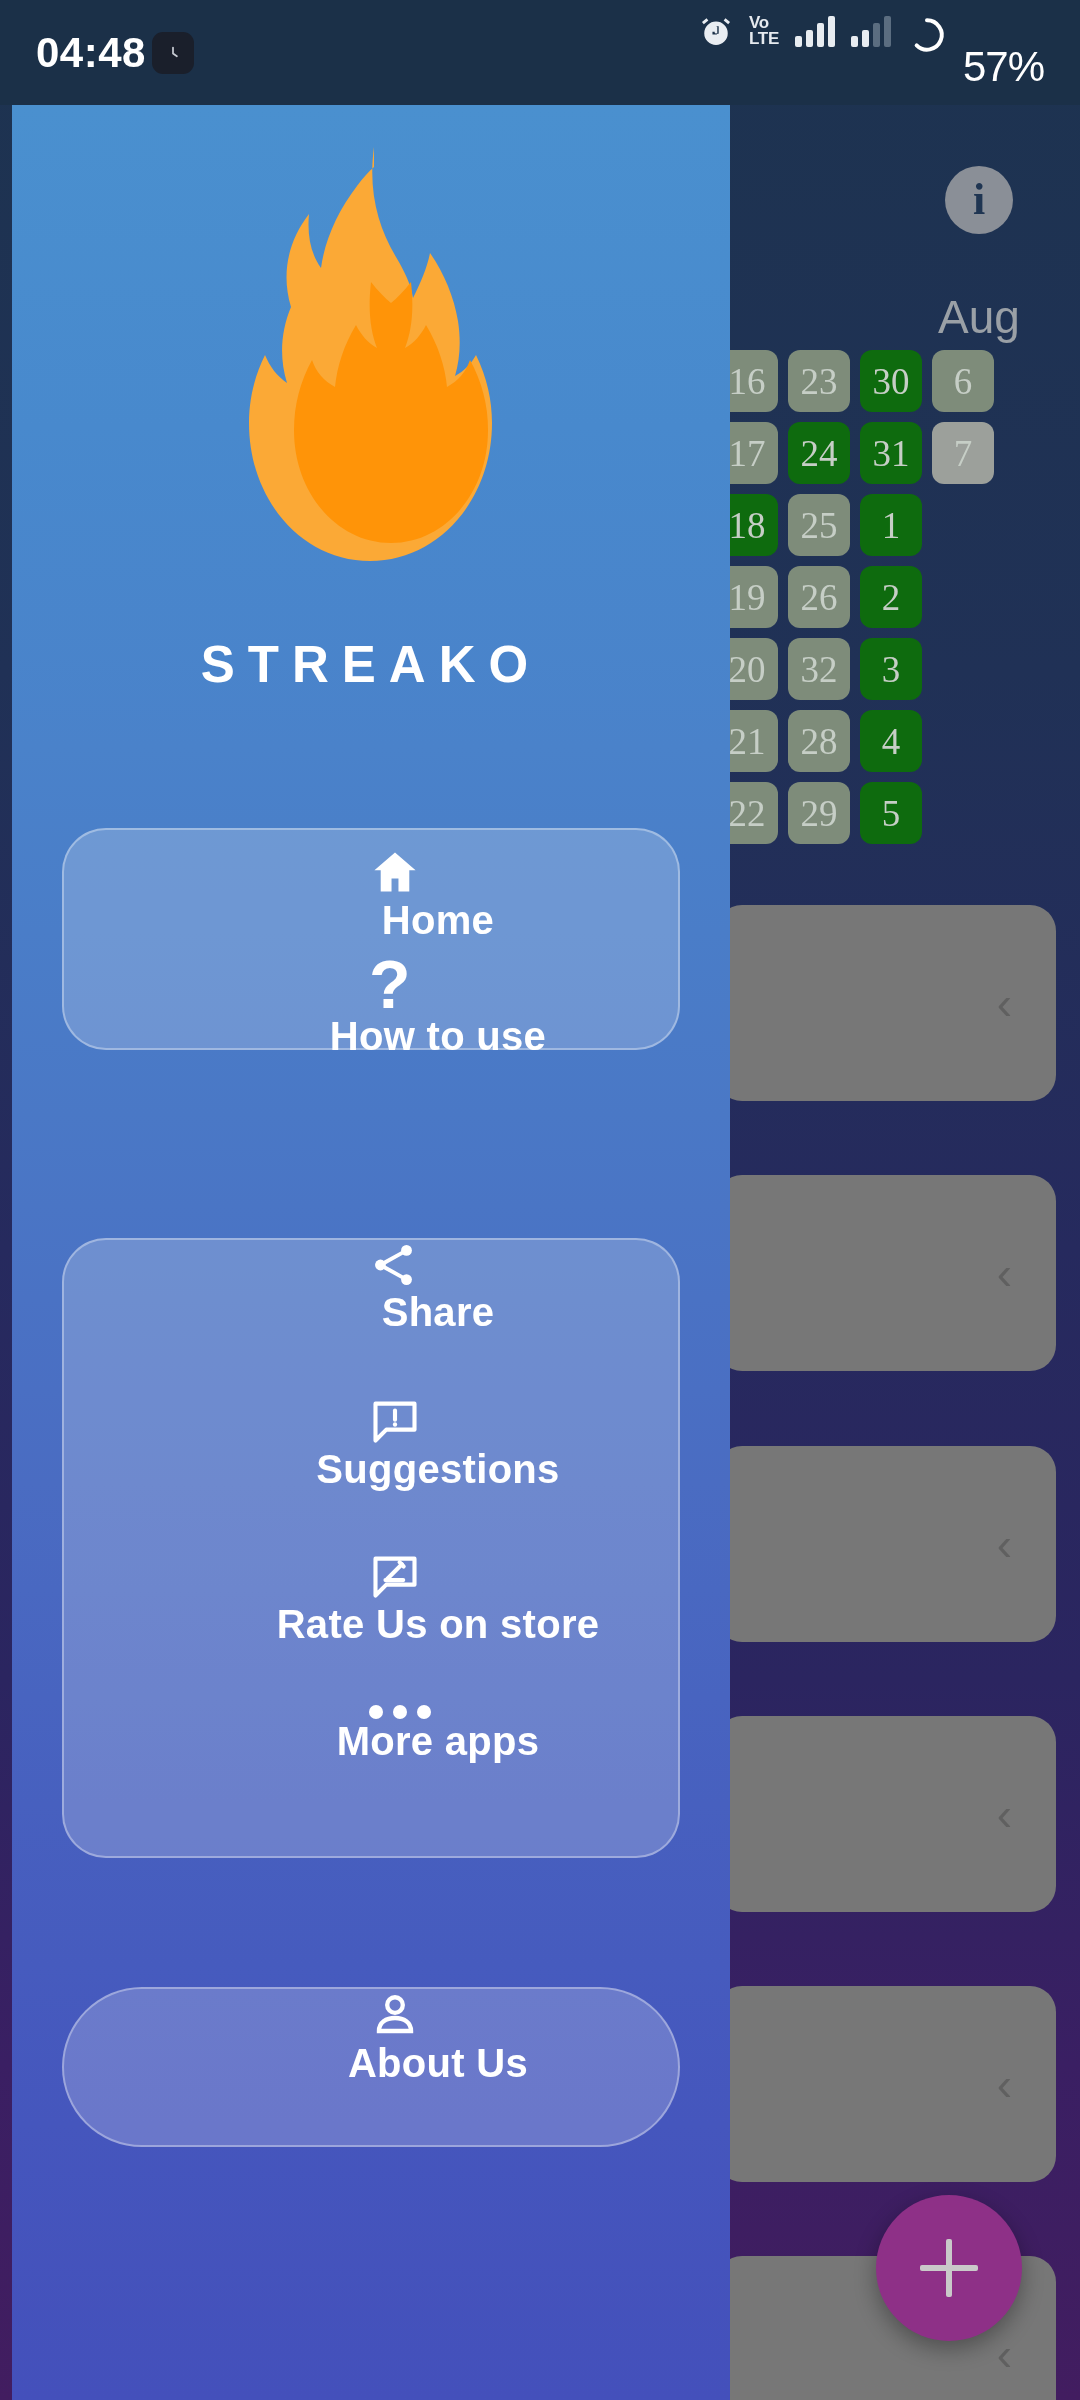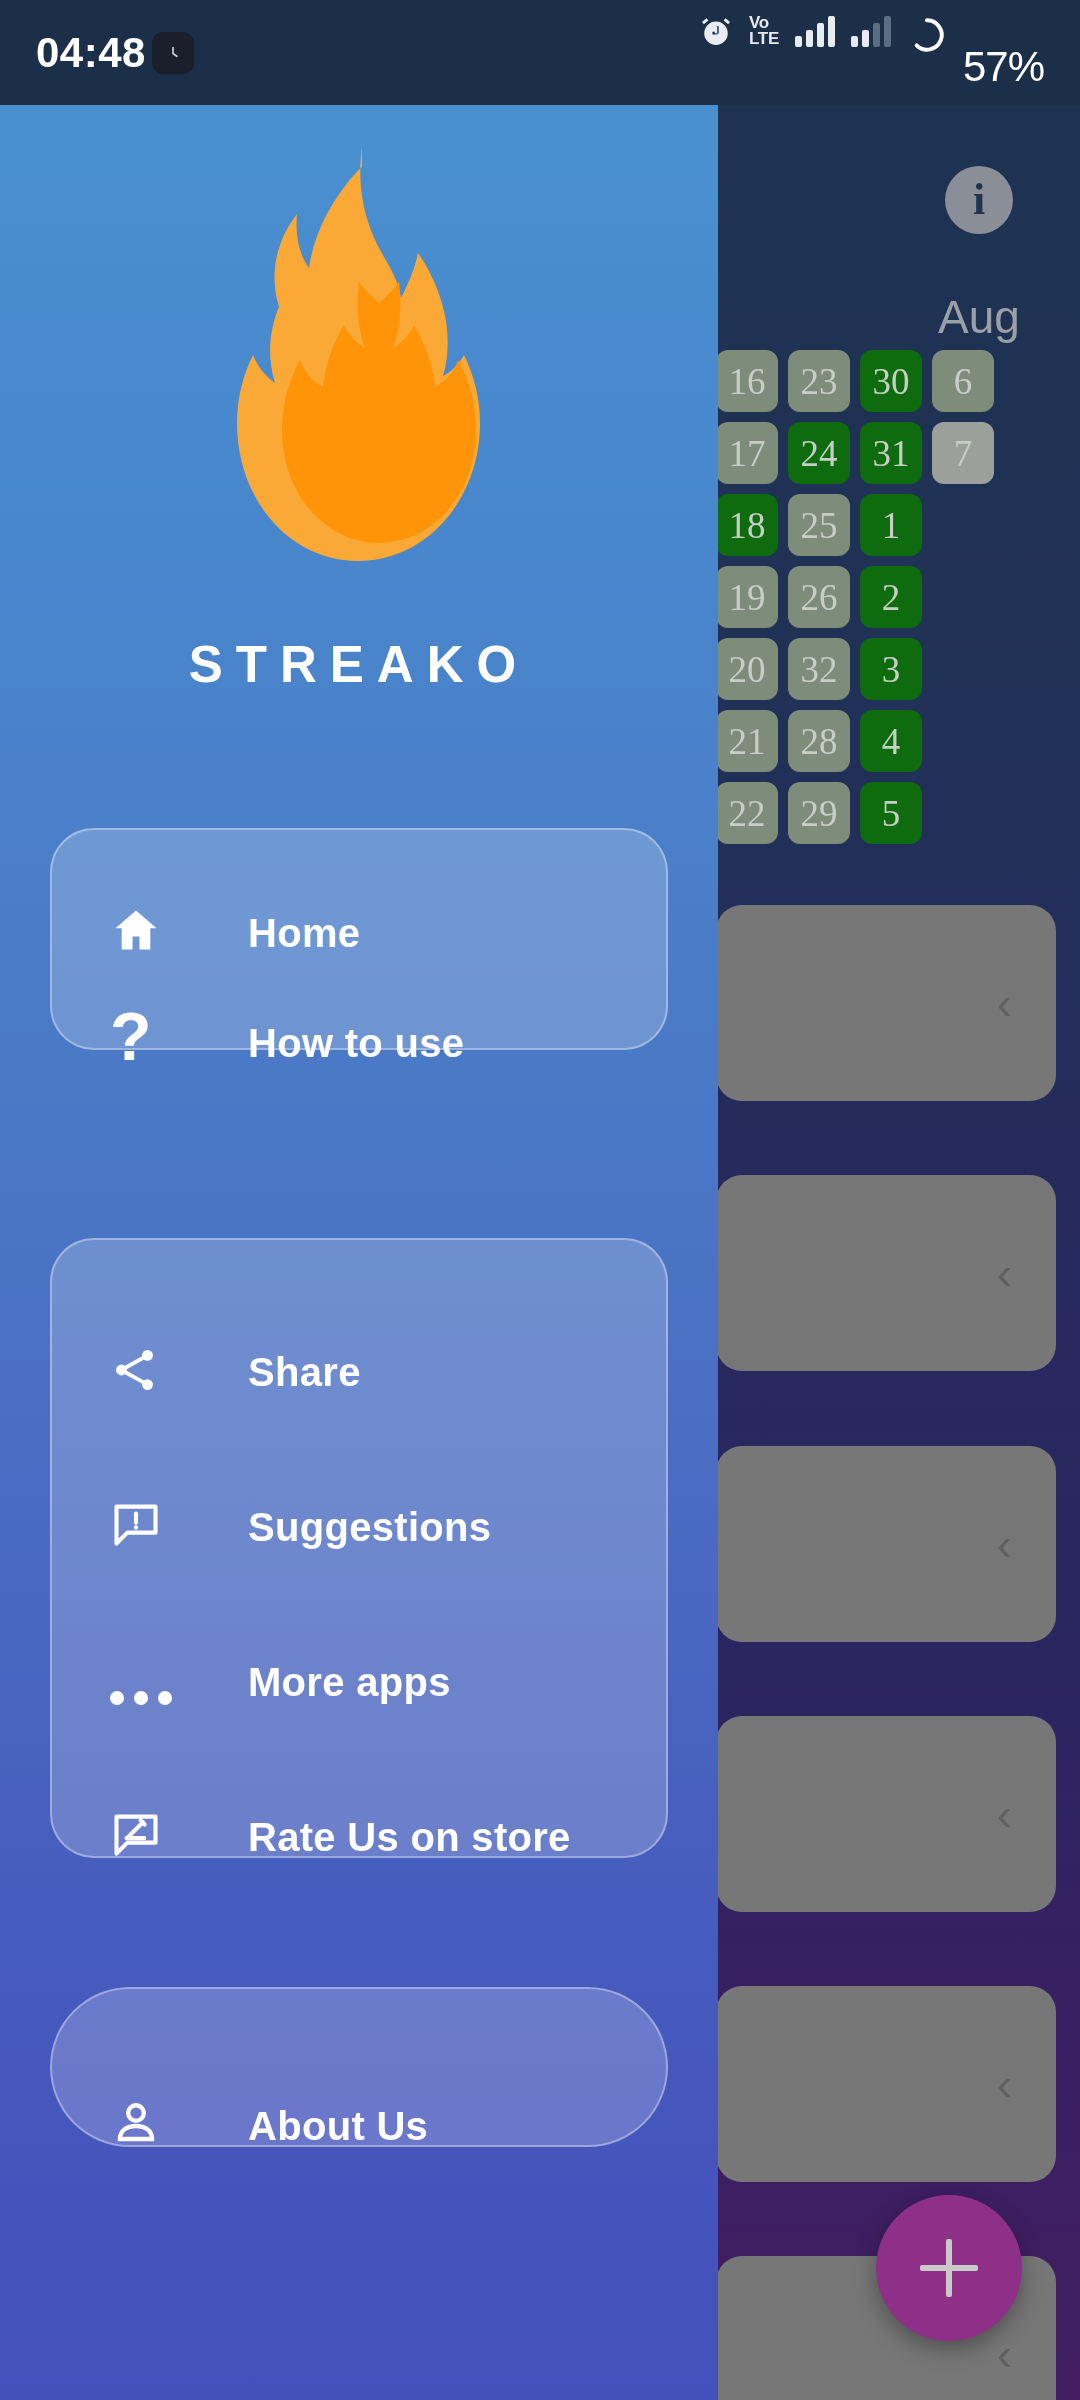--- a/index.html
+++ b/index.html
@@ -84,21 +84,21 @@
   }
   #fab .plus{ position:relative; width:58px; height:58px; }
   #fab .plus::before, #fab .plus::after{
     content:""; position:absolute; background:#c9c9c9; border-radius:2px;
   }
   #fab .plus::before{ left:26px; top:0; width:6px; height:58px; }
   #fab .plus::after{ top:26px; left:0; height:6px; width:58px; }
 
   
   #drawer{
-    position:absolute; top:105px; left:0; width:718px; height:2295px; z-index:50;
+    position:absolute; top:105px; left:12px; width:718px; height:2295px; z-index:50;
     background:linear-gradient(180deg,
       #4a90cf 0%, #4889cd 14%, #4a82ca 28%, #4a78c6 44%,
       #4a6cc2 60%, #4760bf 74%, #4556bd 88%, #4450bb 100%);
     overflow:hidden;
   }
 
   
   #logo{ position:absolute; top:34px; left:50%; transform:translateX(-50%); }
 
   #app-title{
@@ -111,22 +111,22 @@
     position:absolute; left:50px; width:618px;
     background:rgba(255,255,255,.20);
     border:2px solid rgba(255,255,255,.34);
     border-radius:44px;
   }
   #card-nav{ top:723px; height:222px; }
   #card-actions{ top:1133px; height:620px; }
   #card-about{ top:1882px; height:160px; border-radius:80px; }
 
   .menu-item{
-    position:relative; display:flex; align-items:flex-end;
-    height:110px; padding-left:58px;
+    position:relative; display:flex; align-items:center;
+    height:110px; padding-left:58px;flex-direction:column;
   }
   .menu-icon{
     width:62px; min-width:62px; display:flex; align-items:center;
     justify-content:flex-start; color:#ffffff;
   }
   .menu-label{
     margin-left:76px; color:#ffffff; font-size:40px; font-weight:700;
     letter-spacing:.3px; white-space:nowrap;
   }
   #card-nav .menu-item:first-child{ margin-top:16px; }
@@ -250,37 +250,37 @@
           <svg width="52" height="52" viewBox="0 0 24 24" fill="none" stroke="#ffffff" stroke-width="1.9" stroke-linejoin="round">
             <path d="M3 4h18v12H8l-5 5z"></path>
             <path d="M12 7.2v4.2" stroke-linecap="round"></path>
             <circle cx="12" cy="13.6" r="1" fill="#fff" stroke="none"></circle>
           </svg>
         </span>
         <span class="menu-label">Suggestions</span>
       </div>
       <div class="menu-item">
         <span class="menu-icon">
+          <svg width="52" height="52" viewBox="0 0 24 24" fill="none" stroke="#ffffff" stroke-width="1.9" stroke-linejoin="round">
+            <path d="M3 4h18v12H8l-5 5z"></path>
+            <path d="M15.2 6.6 8.4 13.4M7.6 13.9h8.2" stroke-linecap="round"></path>
+            <path d="M14.1 5.6 16 7.6" stroke-linecap="round"></path>
+          </svg>
+        </span>
+        <span class="menu-label">Rate Us on store</span>
+      </div>
+      <div class="menu-item">
+        <span class="menu-icon">
           <span class="dots">
               <i></i>
               <i></i>
               <i></i>
             </span>
         </span>
         <span class="menu-label">More apps</span>
-      </div>
-      <div class="menu-item">
-        <span class="menu-icon">
-          <svg width="52" height="52" viewBox="0 0 24 24" fill="none" stroke="#ffffff" stroke-width="1.9" stroke-linejoin="round">
-            <path d="M3 4h18v12H8l-5 5z"></path>
-            <path d="M15.2 6.6 8.4 13.4M7.6 13.9h8.2" stroke-linecap="round"></path>
-            <path d="M14.1 5.6 16 7.6" stroke-linecap="round"></path>
-          </svg>
-        </span>
-        <span class="menu-label">Rate Us on store</span>
       </div>
     </div>
 
     <div class="menu-card" id="card-about">
       <div class="menu-item">
         <span class="menu-icon">
           <svg width="52" height="52" viewBox="0 0 24 24" fill="none" stroke="#ffffff" stroke-width="2" stroke-linecap="round">
             <circle cx="12" cy="7.4" r="3.6"></circle>
             <path d="M4.6 19.4c0-4 3.3-6 7.4-6s7.4 2 7.4 6z"></path>
           </svg>

